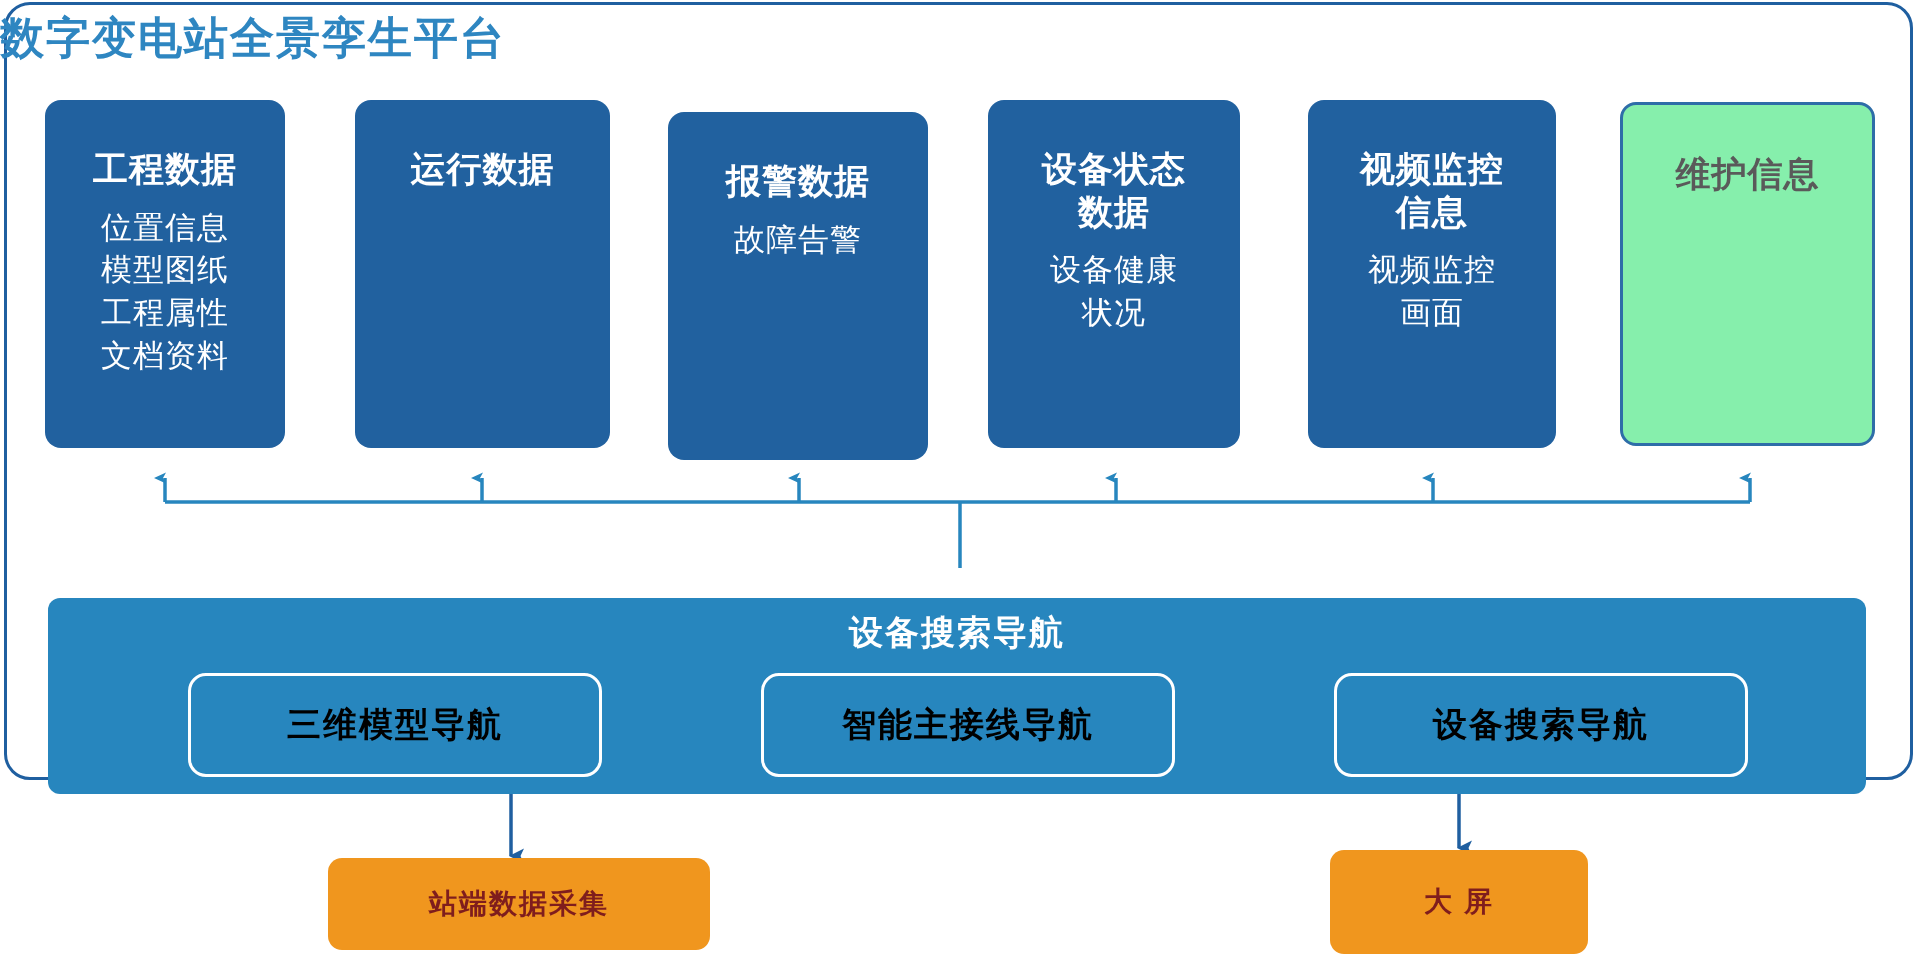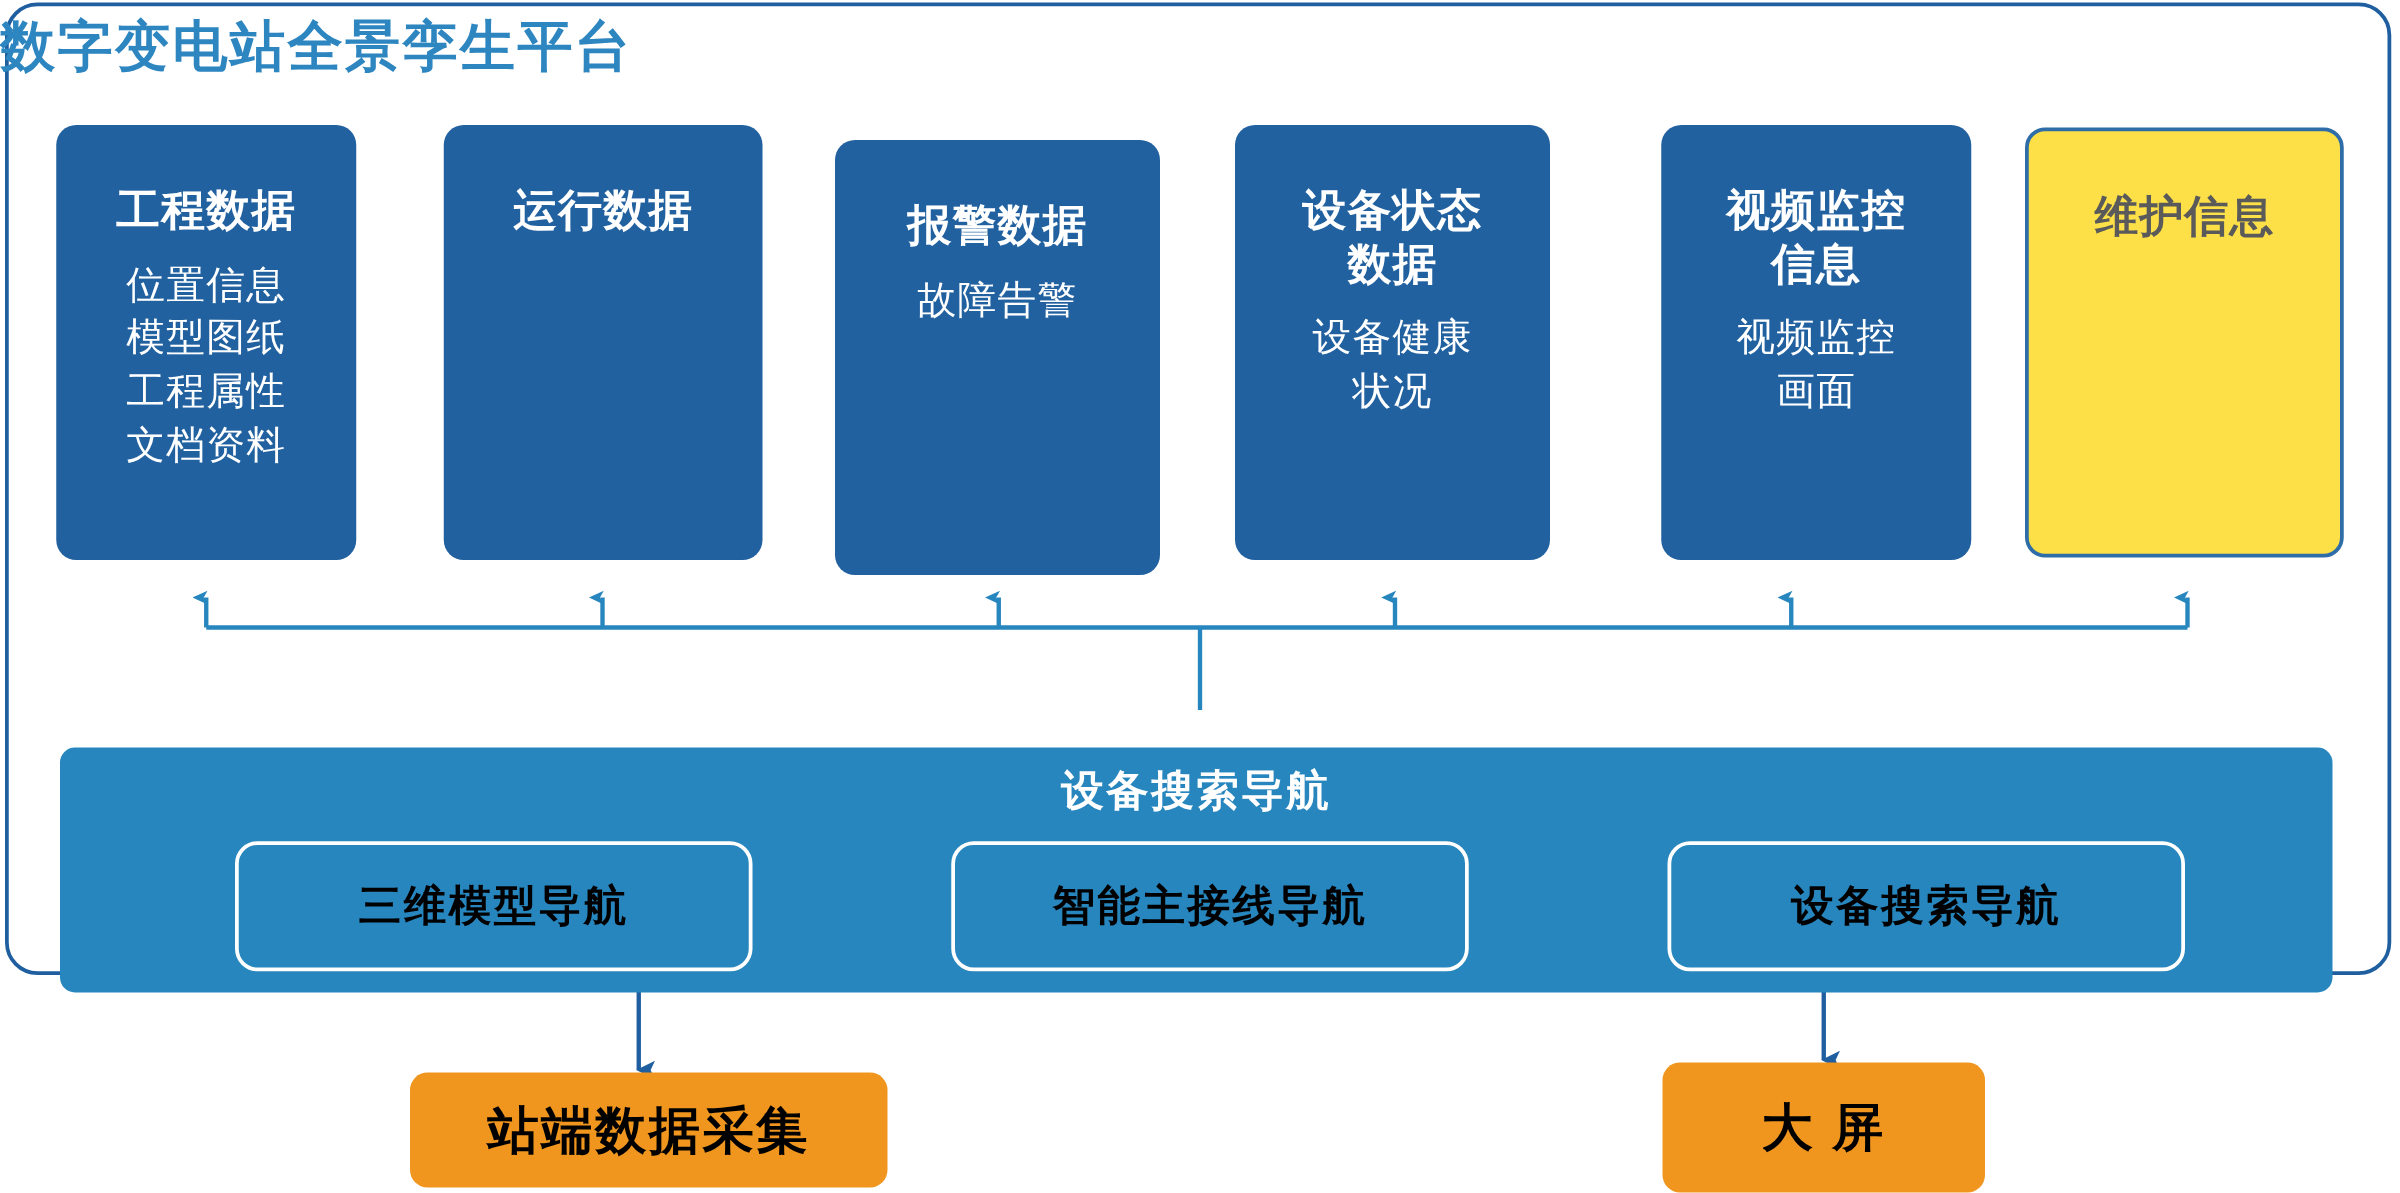--- a/index.html
+++ b/index.html
@@ -45,21 +45,21 @@
     position:absolute;
     box-sizing:border-box;
     border-radius:16px;
     background:#21619F;
     color:#ffffff;
     text-align:center;
     padding-top:48px;
     pointer-events:auto;
   }
   .card.muted{
-    background:#fde047;
+    background:#86efac;
     border:3px solid #2E6DA8;
     color:#5A5A5A;
   }
   .card-title{
     font-size:35px;
     font-weight:bold;
     line-height:1.22;
     letter-spacing:1px;
     white-space:pre-line;
   }
@@ -114,22 +114,22 @@
     align-items:center;
     justify-content:center;
   }
 
   
   .ext-box{
     position:absolute;
     box-sizing:border-box;
     background:#F0961E;
     border-radius:14px;
-    color:#000000;
-    font-size:41px;
+    color:#7f1d1d;
+    font-size:28px;
     font-weight:bold;
     letter-spacing:2px;
     display:flex;
     align-items:center;
     justify-content:center;
   }
   #ext-capture{left:328px;top:858px;width:382px;height:92px;}
   #ext-display{left:1330px;top:850px;width:258px;height:104px;}
 </style>
 </head>
@@ -193,21 +193,21 @@
 
     <div class="card" id="card-3" style="left:988px;top:100px;width:252px;height:348px;">
       <div class="card-title">设备状态
 数据</div>
       <div class="card-lines">
           <div>设备健康</div>
           <div>状况</div>
         </div>
     </div>
 
-    <div class="card" id="card-4" style="left:1308px;top:100px;width:248px;height:348px;margin-left:21px;">
+    <div class="card" id="card-4" style="left:1308px;top:100px;width:248px;height:348px;">
       <div class="card-title">视频监控
 信息</div>
       <div class="card-lines">
           <div>视频监控</div>
           <div>画面</div>
         </div>
     </div>
 
     <div class="card muted" id="card-5" style="left:1620px;top:102px;width:255px;height:344px;">
       <div class="card-title">维护信息</div>

